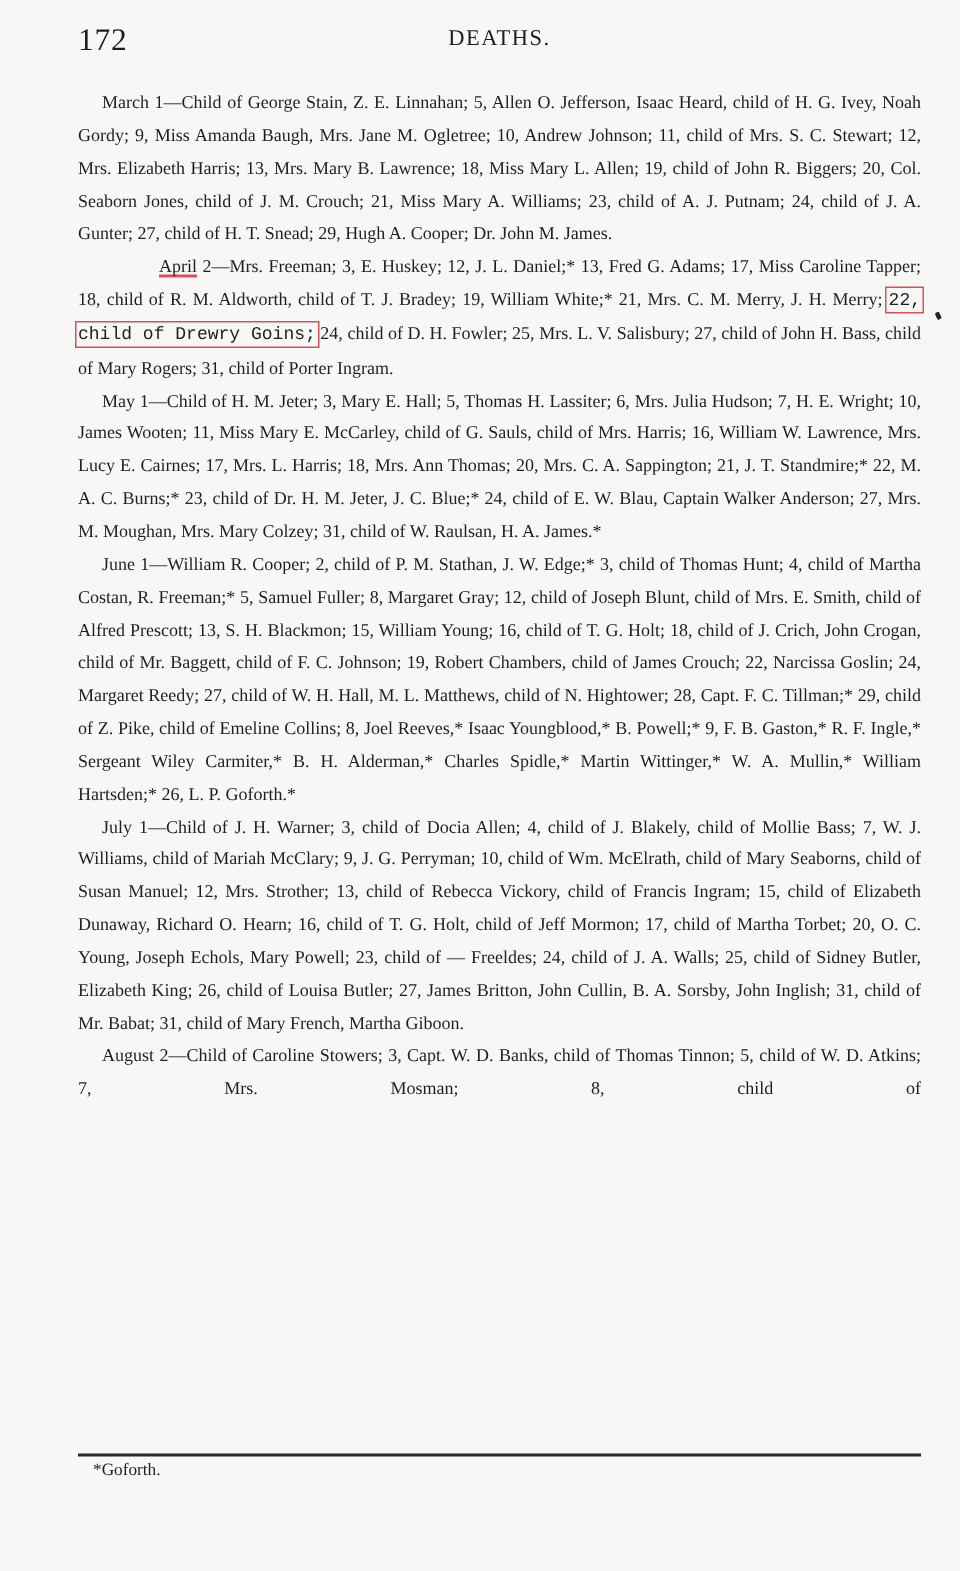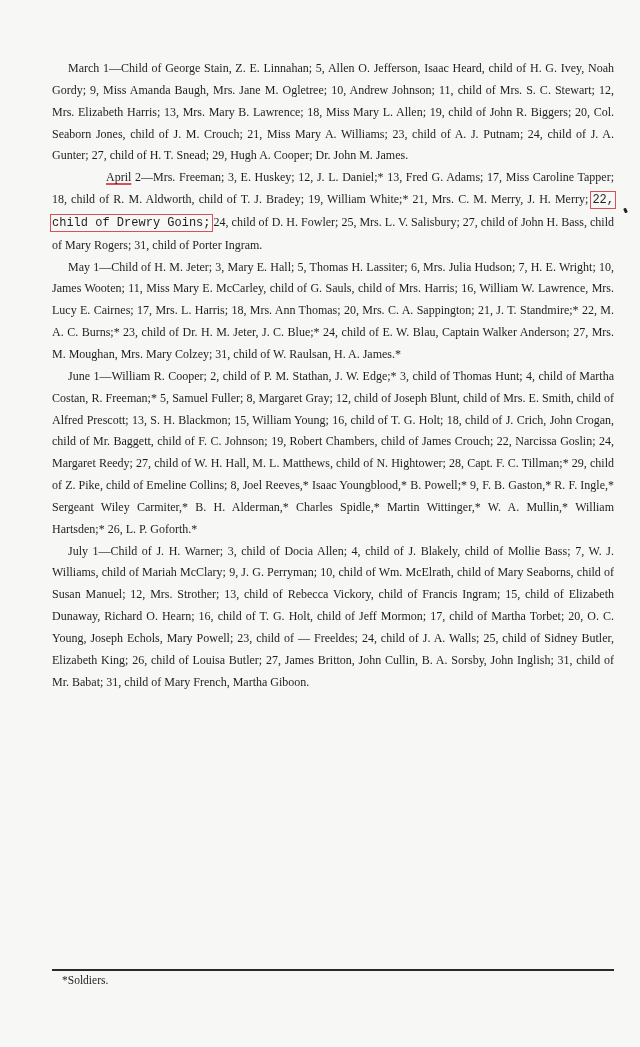--- a/index.html
+++ b/index.html
@@ -89,31 +89,36 @@
       background: #222;
       border-radius: 1px;
       transform: rotate(-25deg);
     }
   </style>
 </head>
 <body>
 
 <div class="page">
 
+  <div class="header">
+    <span class="page-number">172</span>
+    <div class="running-title">DEATHS.</div>
+  </div>
 
   <div class="body-text">
     <p class="para">March 1—Child of George Stain, Z. E. Linnahan; 5, Allen O. Jefferson, Isaac Heard, child of H. G. Ivey, Noah Gordy; 9, Miss Amanda Baugh, Mrs. Jane M. Ogletree; 10, Andrew Johnson; 11, child of Mrs. S. C. Stewart; 12, Mrs. Elizabeth Harris; 13, Mrs. Mary B. Lawrence; 18, Miss Mary L. Allen; 19, child of John R. Biggers; 20, Col. Seaborn Jones, child of J. M. Crouch; 21, Miss Mary A. Williams; 23, child of A. J. Putnam; 24, child of J. A. Gunter; 27, child of H. T. Snead; 29, Hugh A. Cooper; Dr. John M. James.</p>
 
     <p class="para"><span class="hl-underline">April</span><span> 2—Mrs. Freeman; 3, E. Huskey; 12, J. L. Daniel;* 13, Fred G. Adams; 17, Miss Caroline Tapper; 18, child of R. M. Aldworth, child of T. J. Bradey; 19, William White;* 21, Mrs. C. M. Merry, J. H. Merry; </span><span class="hl-box">22,</span> <span class="hl-box">child of Drewry Goins;</span><span> 24, child of D. H. Fowler; 25, Mrs. L. V. Salisbury; 27, child of John H. Bass, child of Mary Rogers; 31, child of Porter Ingram.</span></p>
 
     <p class="para">May 1—Child of H. M. Jeter; 3, Mary E. Hall; 5, Thomas H. Lassiter; 6, Mrs. Julia Hudson; 7, H. E. Wright; 10, James Wooten; 11, Miss Mary E. McCarley, child of G. Sauls, child of Mrs. Harris; 16, William W. Lawrence, Mrs. Lucy E. Cairnes; 17, Mrs. L. Harris; 18, Mrs. Ann Thomas; 20, Mrs. C. A. Sappington; 21, J. T. Standmire;* 22, M. A. C. Burns;* 23, child of Dr. H. M. Jeter, J. C. Blue;* 24, child of E. W. Blau, Captain Walker Anderson; 27, Mrs. M. Moughan, Mrs. Mary Colzey; 31, child of W. Raulsan, H. A. James.*</p>
 
     <p class="para">June 1—William R. Cooper; 2, child of P. M. Stathan, J. W. Edge;* 3, child of Thomas Hunt; 4, child of Martha Costan, R. Freeman;* 5, Samuel Fuller; 8, Margaret Gray; 12, child of Joseph Blunt, child of Mrs. E. Smith, child of Alfred Prescott; 13, S. H. Blackmon; 15, William Young; 16, child of T. G. Holt; 18, child of J. Crich, John Crogan, child of Mr. Baggett, child of F. C. Johnson; 19, Robert Chambers, child of James Crouch; 22, Narcissa Goslin; 24, Margaret Reedy; 27, child of W. H. Hall, M. L. Matthews, child of N. Hightower; 28, Capt. F. C. Tillman;* 29, child of Z. Pike, child of Emeline Collins; 8, Joel Reeves,* Isaac Youngblood,* B. Powell;* 9, F. B. Gaston,* R. F. Ingle,* Sergeant Wiley Carmiter,* B. H. Alderman,* Charles Spidle,* Martin Wittinger,* W. A. Mullin,* William Hartsden;* 26, L. P. Goforth.*</p>
 
     <p class="para">July 1—Child of J. H. Warner; 3, child of Docia Allen; 4, child of J. Blakely, child of Mollie Bass; 7, W. J. Williams, child of Mariah McClary; 9, J. G. Perryman; 10, child of Wm. McElrath, child of Mary Seaborns, child of Susan Manuel; 12, Mrs. Strother; 13, child of Rebecca Vickory, child of Francis Ingram; 15, child of Elizabeth Dunaway, Richard O. Hearn; 16, child of T. G. Holt, child of Jeff Mormon; 17, child of Martha Torbet; 20, O. C. Young, Joseph Echols, Mary Powell; 23, child of — Freeldes; 24, child of J. A. Walls; 25, child of Sidney Butler, Elizabeth King; 26, child of Louisa Butler; 27, James Britton, John Cullin, B. A. Sorsby, John Inglish; 31, child of Mr. Babat; 31, child of Mary French, Martha Giboon.</p>
 
+    <p class="para" style="text-align-last: justify;">August 2—Child of Caroline Stowers; 3, Capt. W. D. Banks, child of Thomas Tinnon; 5, child of W. D. Atkins; 7, Mrs. Mosman; 8, child of</p>
   </div>
 
   <div class="rule"></div>
-  <div class="footnote">*Soldiers.</div>
+  <div class="footnote">*Goforth.</div>
 
   <span class="speck" style="left:624px; top:208px;"></span>
 </div>
 
 </body></html>

